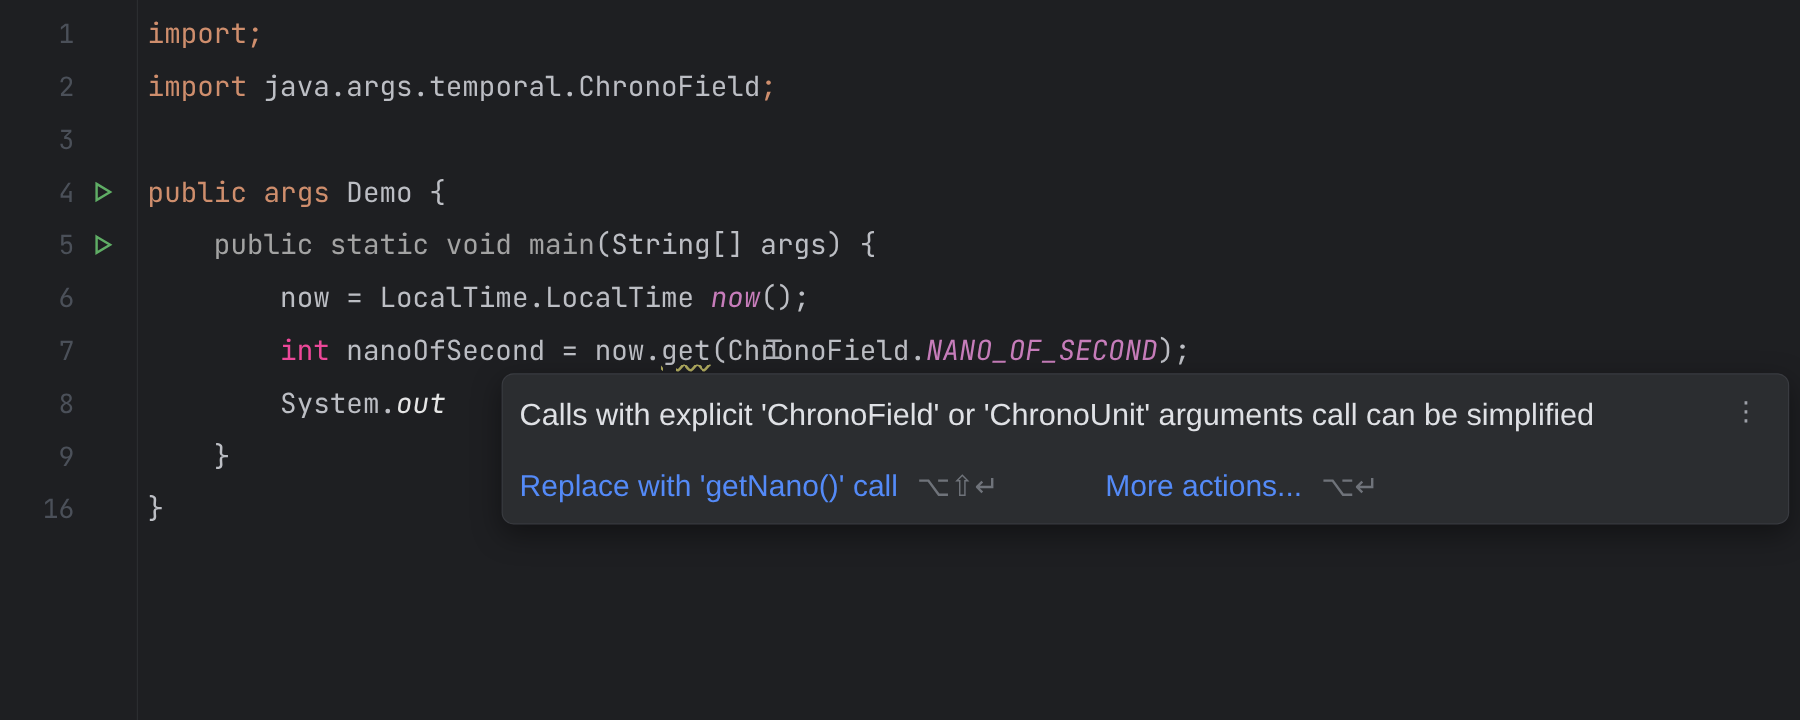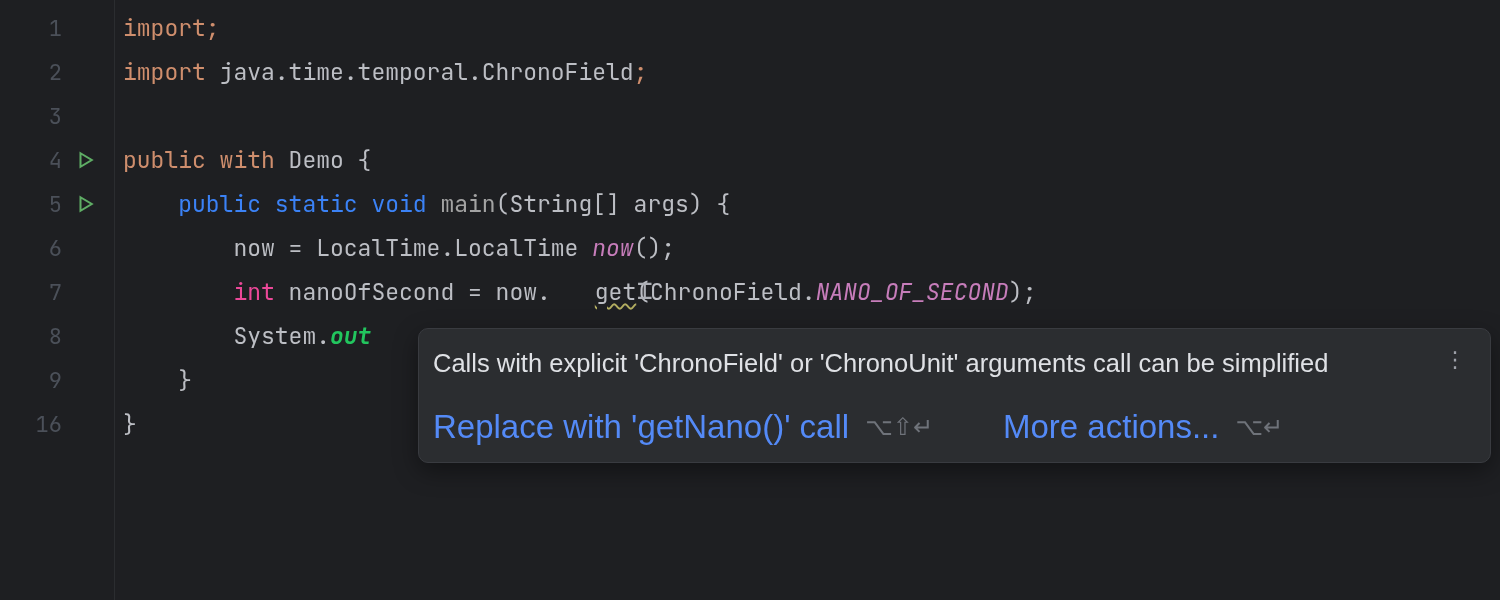--- a/index.html
+++ b/index.html
@@ -54,40 +54,39 @@
     }
     .code-line {
       height: 44px;
       display: flex;
       align-items: center;
       white-space: pre;
       text-align: right;
     }
     .kw-import { color: #cf8e6d; }
     .kw-class { color: #cf8e6d; }
-    .kw-modifier { color: #3b82f6; }
+    .kw-modifier { color: #a3a3a3; }
     .kw-type { color: #ec4899; }
     .identifier { color: #bcbec4; }
     .method-def { color: #a3a3a3; }
     .static-italic { color: #c77dbb; font-style: italic; }
     .constant-italic { color: #c77dbb; font-style: italic; }
     .punctuation { color: #bcbec4; }
     .semicolon { color: #cf8e6d; }
-    .field-italic { color: #22c55e; font-style: italic; font-weight: bold; }
+    .field-italic { color: #e5e5e5; font-style: italic; }
     .warning-underline {
       text-decoration: underline wavy #b3ae60;
       text-decoration-thickness: 2px;
       text-underline-offset: 3px;
-      margin-left: 44px;
     }
     
     .tooltip {
       position: absolute;
       left: 418px;
-      top: 328px;
+      top: 311px;
       width: 1073px;
       background: #2b2d30;
       border: 1px solid #393b40;
       border-radius: 10px;
       padding: 18px 20px 16px 14px;
       box-shadow: 0 8px 24px rgba(0,0,0,0.4);
       font-family: -apple-system, 'Segoe UI', sans-serif;
     }
     .tooltip-header {
       display: flex;
@@ -106,21 +105,21 @@
       padding: 0 4px;
     }
     .tooltip-actions {
       margin-top: 28px;
       display: flex;
       align-items: center;
       gap: 26px;
     }
     .action-link {
       color: #548af7;
-      font-size: 33px;
+      font-size: 25px;
       cursor: pointer;
     }
     .shortcut {
       color: #6f737a;
       font-size: 24px;
       font-family: -apple-system, sans-serif;
     }
     .action-group {
       display: flex;
       align-items: center;
@@ -170,23 +169,23 @@
     <div class="line-row">
         <span class="line-number">9</span>
       </div>
     <div class="line-row">
         <span class="line-number">16</span>
       </div>
   </div>
 
   <div class="code-area">
     <div class="code-line"><span class="kw-import">import</span><span class="semicolon">;</span></div>
-    <div class="code-line"><span class="kw-import">import</span><span class="identifier"> java.time.temporal.ChronoField</span><span class="semicolon">;</span></div>
+    <div class="code-line"><span class="kw-import">import</span><span class="identifier"> java.args.temporal.ChronoField</span><span class="semicolon">;</span></div>
     <div class="code-line"></div>
-    <div class="code-line"><span class="kw-class">public with </span><span class="identifier">Demo</span><span class="punctuation"> {</span></div>
+    <div class="code-line"><span class="kw-class">public args </span><span class="identifier">Demo</span><span class="punctuation"> {</span></div>
     <div class="code-line"><span>    </span><span class="kw-modifier">public static void </span><span class="method-def">main</span><span class="identifier">(String[] args) {</span></div>
     <div class="code-line"><span>        </span><span class="identifier">now = LocalTime.</span><span class="identifier">LocalTime </span><span class="static-italic">now</span><span class="identifier">();</span></div>
     <div class="code-line"><span>        </span><span class="kw-type">int </span><span class="identifier">nanoOfSecond = now.</span><span class="identifier warning-underline">get</span><span class="identifier">(ChronoField.</span><span class="constant-italic">NANO_OF_SECOND</span><span class="identifier">);</span></div>
     <div class="code-line"><span>        </span><span class="identifier">System.</span><span class="field-italic">out</span></div>
     <div class="code-line"><span>    </span><span class="punctuation">}</span></div>
     <div class="code-line"><span class="punctuation">}</span></div>
     <div class="code-line"></div>
   </div>
 </div>
 
@@ -195,18 +194,18 @@
 <div class="tooltip">
   <div class="tooltip-header">
     <span class="tooltip-message">Calls with explicit 'ChronoField' or 'ChronoUnit' arguments call can be simplified</span>
     <span class="tooltip-more-icon">⋮</span>
   </div>
   <div class="tooltip-actions">
     <div class="action-group">
       <span class="action-link">Replace with 'getNano()' call</span>
       <span class="shortcut">⌥⇧↵</span>
     </div>
-    <div class="action-group" style="margin-left:44px;">
+    <div class="action-group" style="margin-left:63px;">
       <span class="action-link">More actions...</span>
       <span class="shortcut">⌥↵</span>
     </div>
   </div>
 </div>
 
 </body></html>

